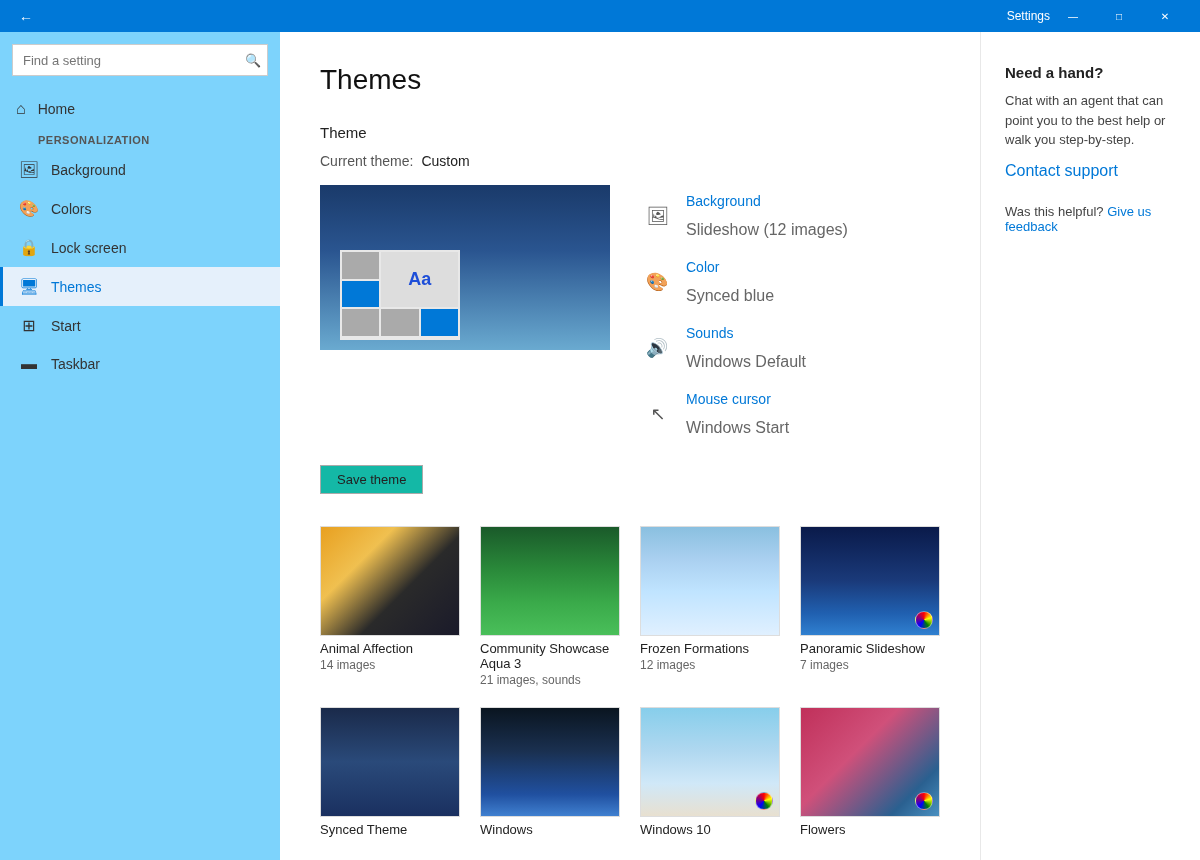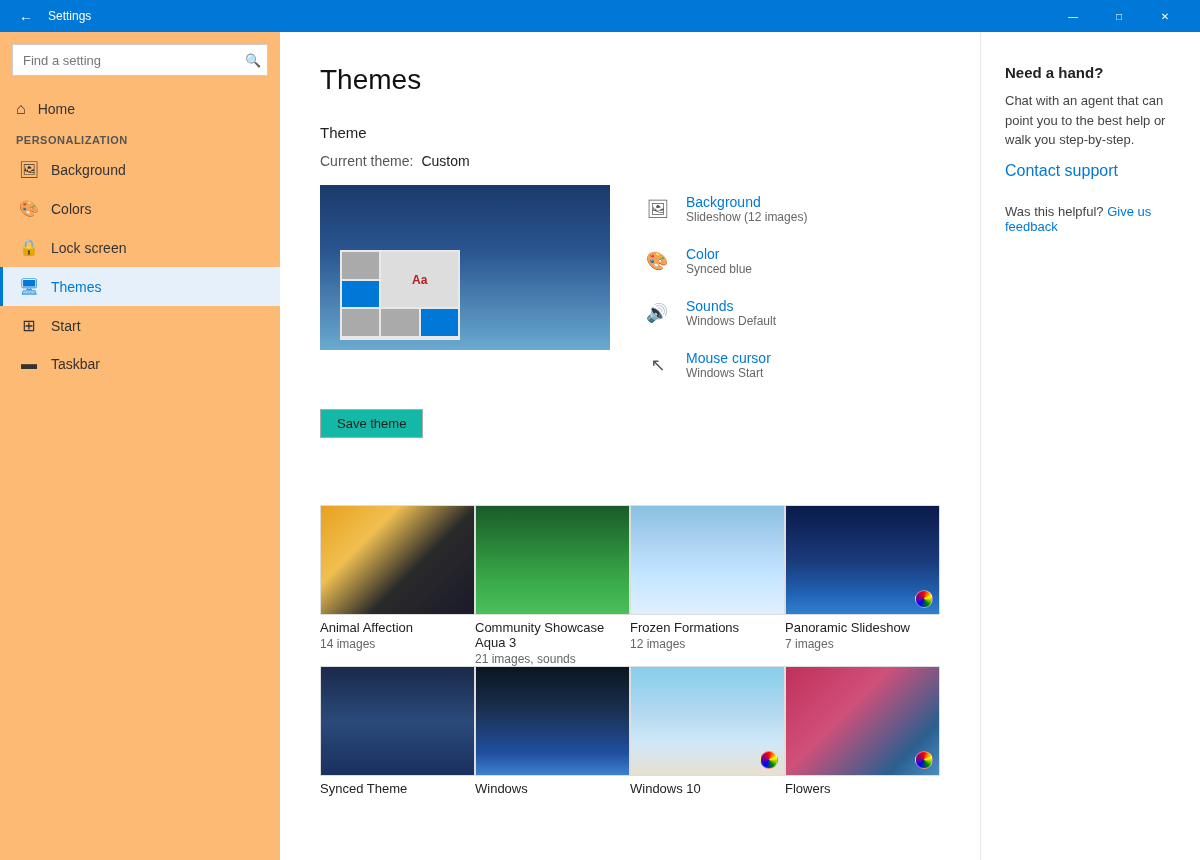--- a/index.html
+++ b/index.html
@@ -13,40 +13,40 @@
       align-items: center;
       padding: 0 12px;
       flex-shrink: 0;
     }
     .titlebar-back {
       width: 28px; height: 28px;
       display: flex; align-items: center; justify-content: center;
       color: white; font-size: 14px; cursor: pointer; border-radius: 2px;
     }
     .titlebar-title {
-      color: white; font-size: 12px; margin-left: 8px; flex: 1;
+      color: white; font-size: 12px; margin-left: 8px; flex: 1; text-align: right;
     }
     .titlebar-controls { display: flex; gap: 0; }
     .titlebar-btn {
       width: 46px; height: 32px;
       display: flex; align-items: center; justify-content: center;
       color: white; font-size: 10px; cursor: pointer;
     }
 
     
     .app-body {
       display: flex;
       flex: 1;
       overflow: hidden;
     }
 
     
     .sidebar {
       width: 280px;
-      background: #fdba74;
+      background: #7dd3fc;
       padding: 12px 0;
       flex-shrink: 0;
       overflow-y: auto;
     }
     .sidebar-search {
       margin: 0 12px 16px 12px;
       position: relative;
     }
     .sidebar-search input {
       width: 100%;
@@ -64,20 +64,21 @@
     .sidebar-home {
       display: flex; align-items: center;
       padding: 8px 16px;
       cursor: pointer; font-size: 14px; color: #333;
     }
     .sidebar-home .icon { margin-right: 12px; font-size: 16px; }
     .sidebar-section-title {
       padding: 8px 16px 4px 16px;
       font-size: 11px; color: #555; font-weight: 600; text-transform: uppercase;
       letter-spacing: 0.5px;
+      margin-left: 22px;
     }
     .sidebar-item {
       display: flex; align-items: center;
       padding: 10px 16px;
       cursor: pointer; font-size: 14px; color: #333;
       border-left: 3px solid transparent;
     }
     .sidebar-item.active {
       background: #e5f0fb;
       border-left: 3px solid #0078d7;
@@ -127,21 +128,21 @@
       grid-template-rows: 1fr 1fr 1fr;
       gap: 2px;
       padding: 2px;
     }
     .preview-cell { background: #0078d7; }
     .preview-cell.gray { background: #aaa; }
     .preview-cell.main {
       grid-column: 2 / 4; grid-row: 1 / 3;
       background: #ddd;
       display: flex; align-items: center; justify-content: center;
-      font-size: 12px; font-weight: bold; color: #b91c1c;
+      font-size: 18px; font-weight: bold; color: #1d4ed8;
     }
     .preview-mountain {
       position: absolute;
       top: 0; left: 0; right: 0; bottom: 0;
       background: linear-gradient(180deg, #1a3a6a 0%, #2a5590 40%, #4a80b0 70%, #6aaad0 100%);
     }
 
     .theme-options {
       display: flex; flex-direction: column; gap: 4px; flex: 1;
     }
@@ -151,38 +152,37 @@
       cursor: pointer;
       border-radius: 2px;
     }
     .theme-option-icon {
       width: 32px; height: 32px;
       display: flex; align-items: center; justify-content: center;
       font-size: 18px; margin-right: 12px; color: #555;
     }
     .theme-option-info { display: flex; flex-direction: column; }
     .theme-option-name { font-size: 14px; color: #0078d7; font-weight: 500; }
-    .theme-option-value { font-size: 12px; color: #666; margin-top: 0; }
+    .theme-option-value { font-size: 16px; color: #666; margin-top: 12px; }
 
     .save-theme-btn {
       padding: 6px 16px;
       background: #14b8a6;
       border: 1px solid #aaa;
       font-size: 13px;
       cursor: pointer;
       margin-bottom: 32px;
       color: #222;
     }
 
     .apply-title { font-size: 18px; font-weight: 400; color: #222; margin-bottom: 16px; }
     .themes-grid {
       display: grid;
       grid-template-columns: repeat(4, 1fr);
-      gap: 0;
-      margin-top: 35px;
+      gap: 20px;
     }
     .theme-card { cursor: pointer; }
     .theme-card-img {
       width: 100%; height: 110px;
       overflow: hidden; position: relative;
       border: 1px solid #ddd;
     }
     .theme-card-name { font-size: 13px; color: #222; margin-top: 5px; font-weight: 500; }
     .theme-card-sub { font-size: 12px; color: #666; margin-top: 2px; }
 

